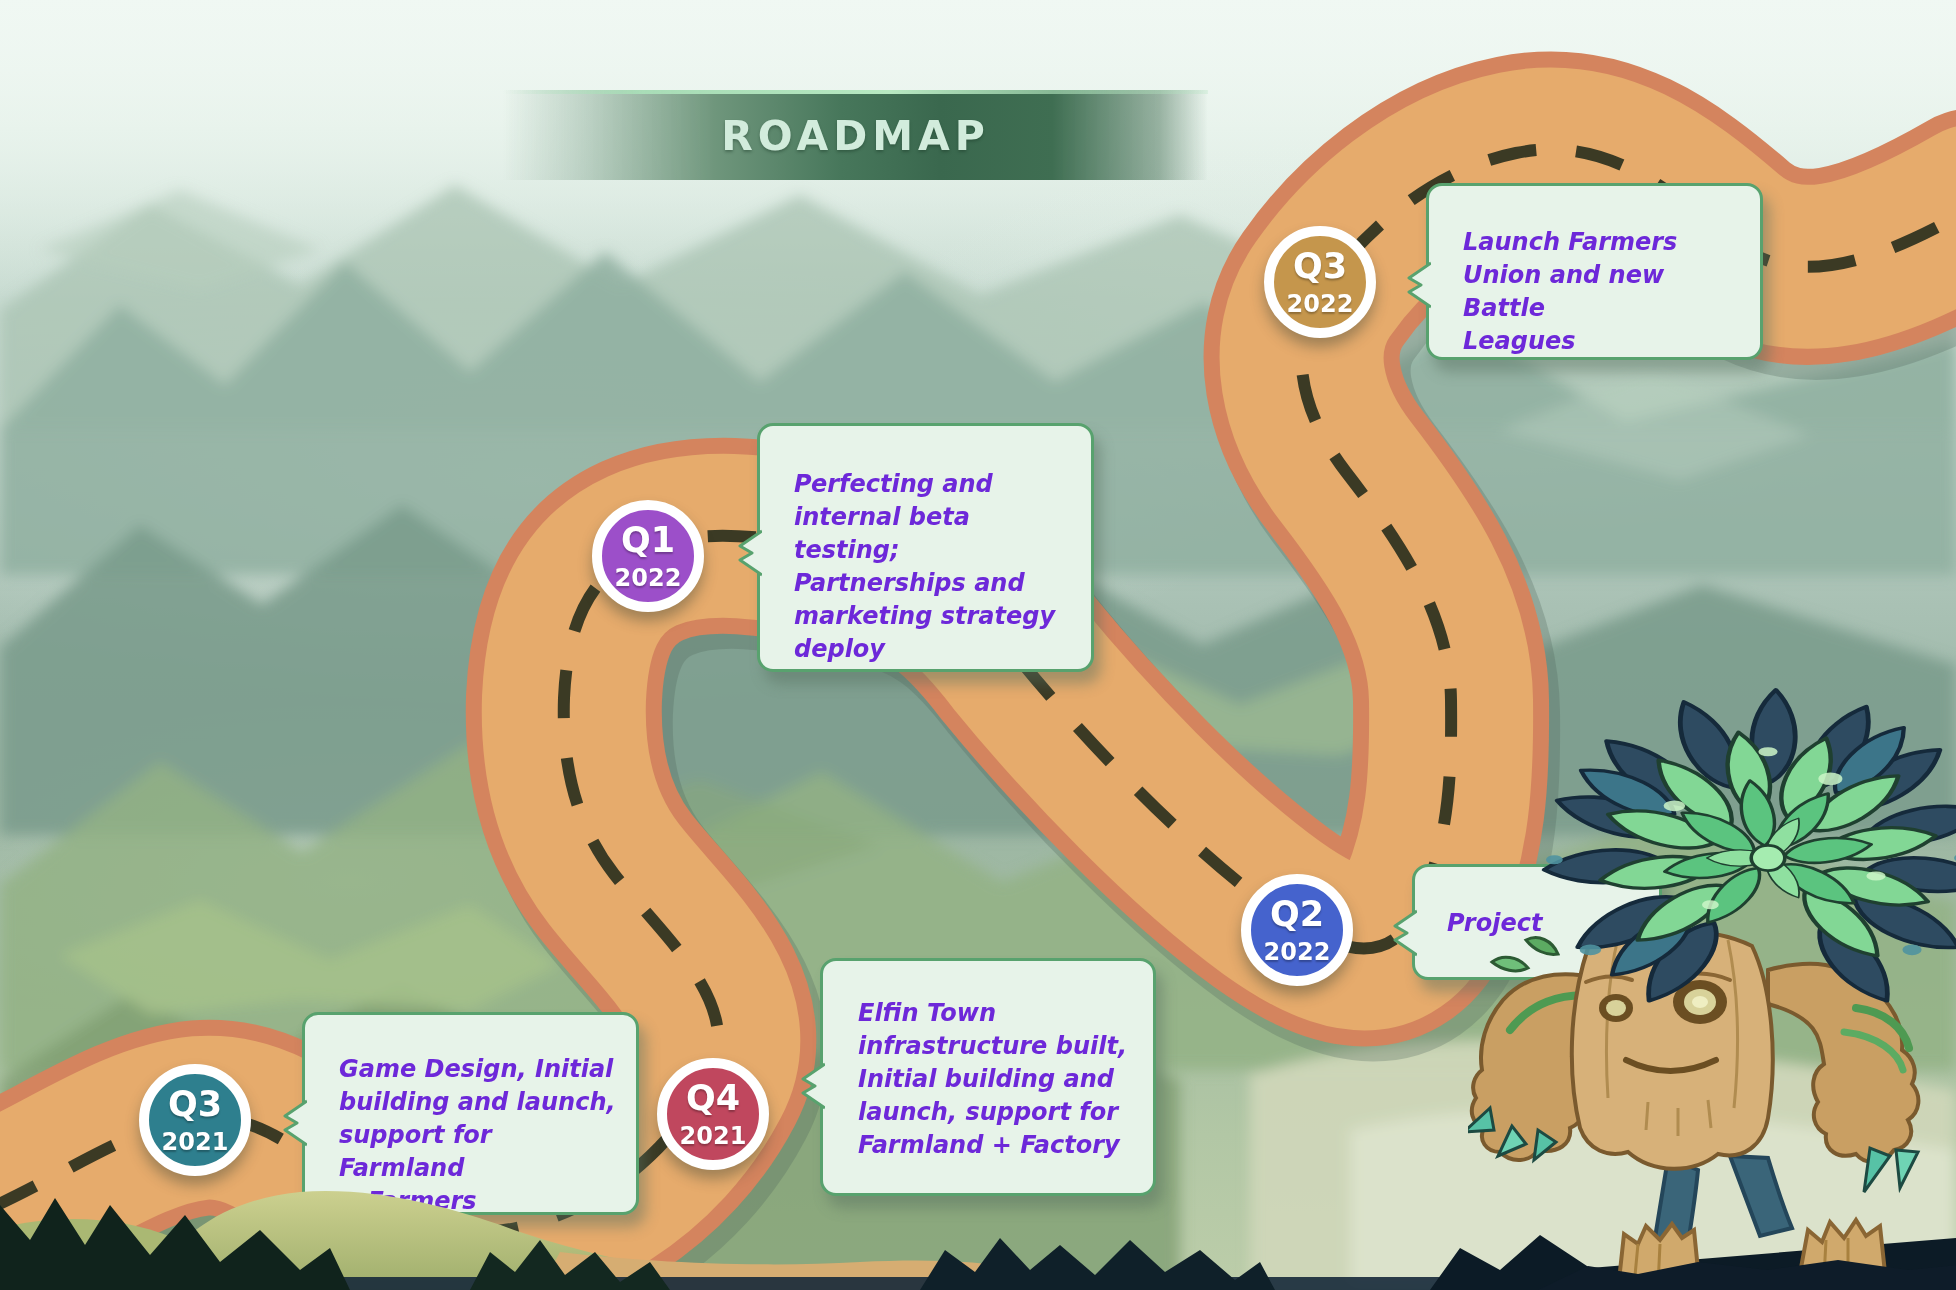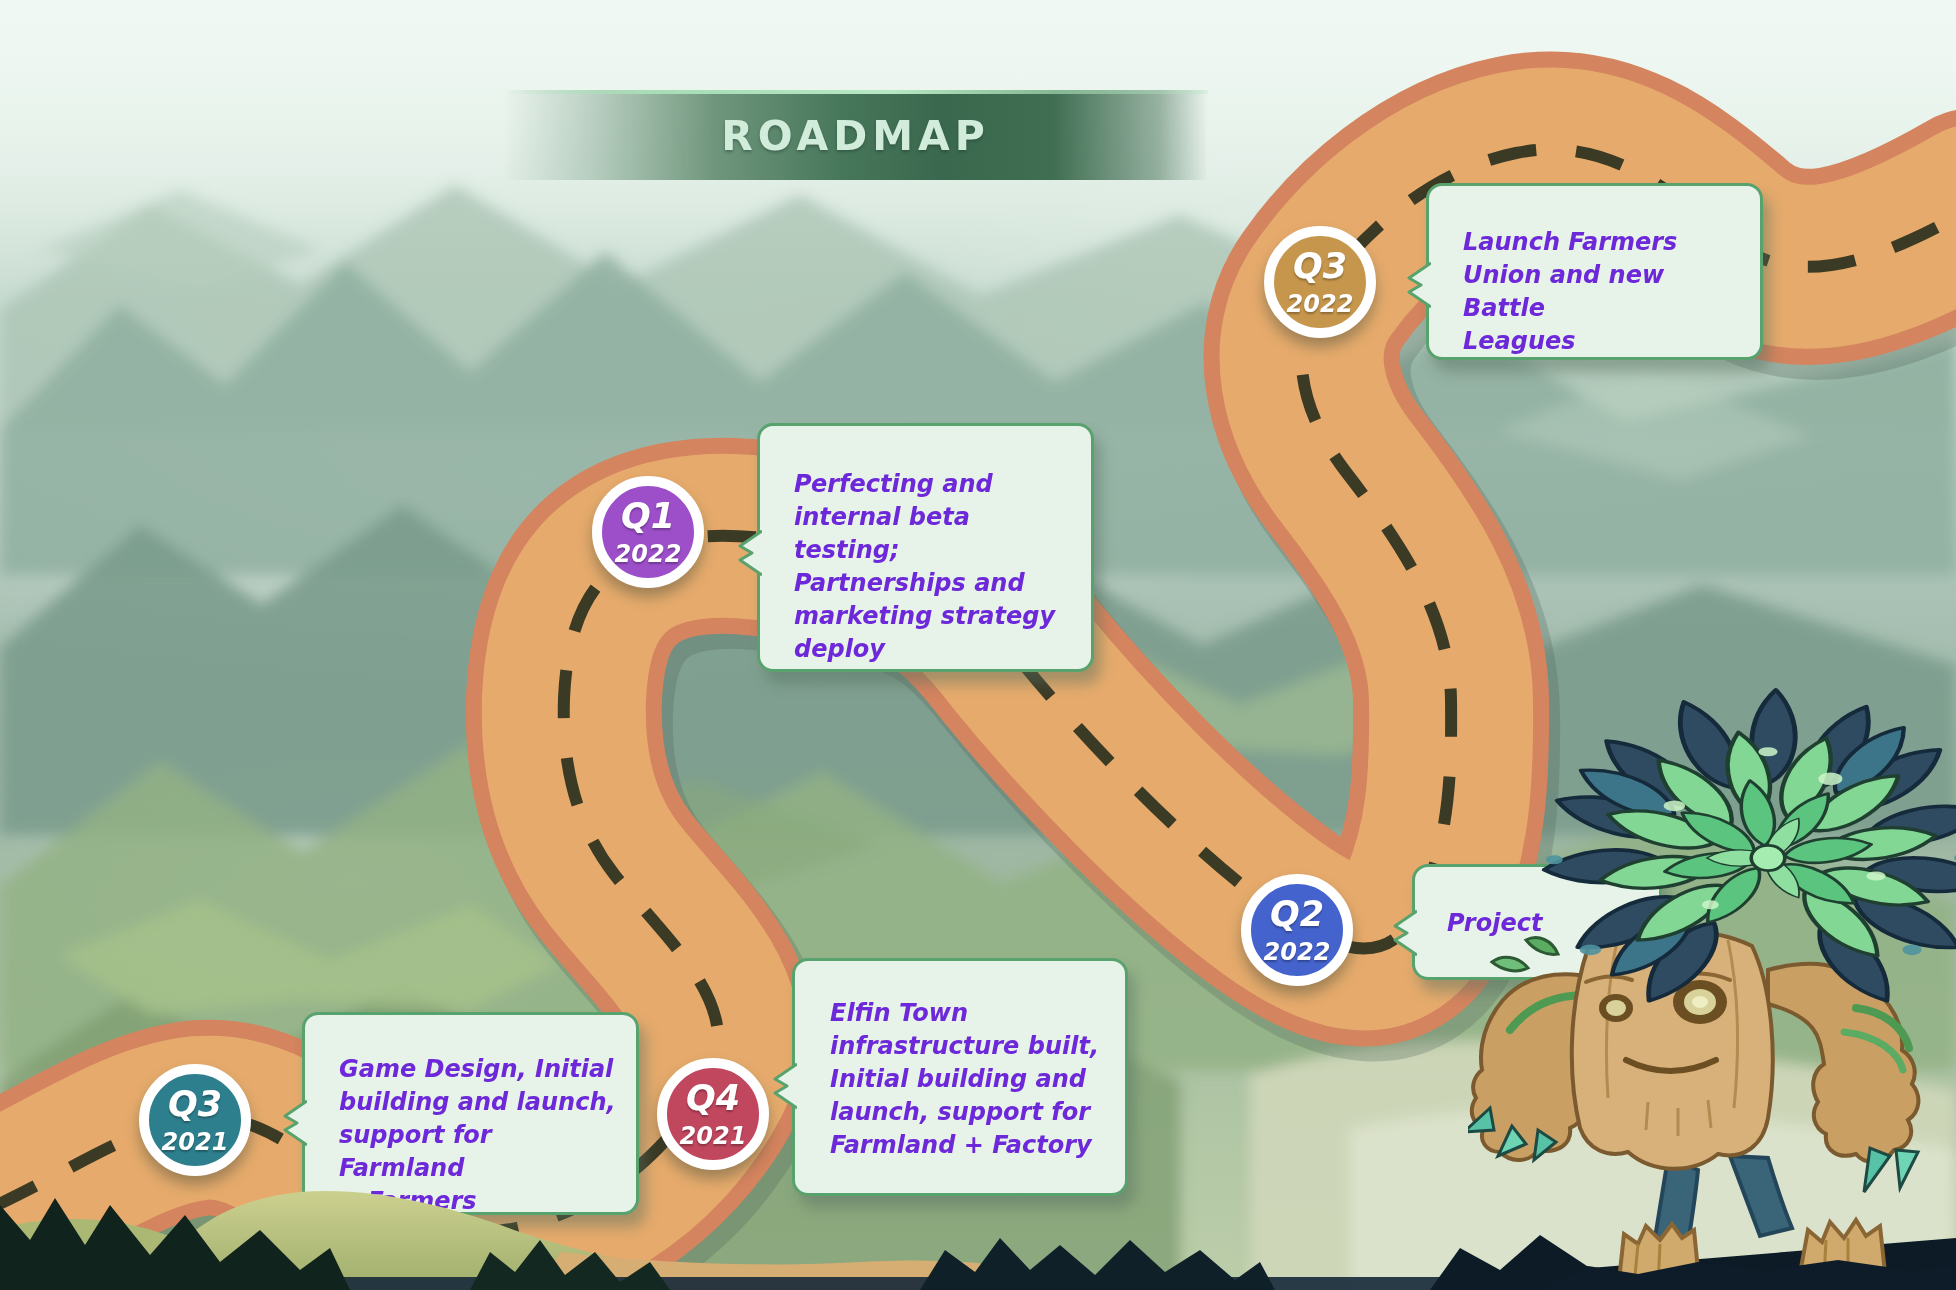--- a/index.html
+++ b/index.html
@@ -23,21 +23,21 @@
   .banner::before{content:"";position:absolute;left:0;top:0;width:100%;height:4px;
     background:linear-gradient(90deg,rgba(170,225,185,0) 0%,rgba(170,225,185,.9) 20%,rgba(190,240,200,.95) 55%,rgba(170,225,185,.25) 100%);}
   .banner .t{
     display:block;text-align:center;font-weight:700;font-size:41px;line-height:92px;
     letter-spacing:5px;color:#d2ecdc;text-shadow:0 2px 3px rgba(25,55,38,.4);
   }
   
   .marker{
     position:absolute;width:92px;height:92px;border:10px solid #fff;border-radius:50%;z-index:15;
     display:flex;flex-direction:column;align-items:center;justify-content:center;
-    box-shadow:0 9px 14px rgba(45,60,50,.38);color:#fff;font-style:italic;
+    box-shadow:0 9px 14px rgba(45,60,50,.38);color:#fff;
   }
   .marker .q{font-weight:700;font-size:35px;line-height:1;text-shadow:0 2px 2px rgba(0,0,0,.28);}
   .marker .y{font-weight:700;font-size:24px;line-height:1;margin-top:8px;text-shadow:0 2px 2px rgba(0,0,0,.28);}
   
   .callout{
     position:absolute;background:#e7f3e9;border:3px solid #58a26e;border-radius:16px;z-index:16;
     box-shadow:7px 12px 14px rgba(86,110,95,.45);box-sizing:border-box;
   }
   .callout .txt{
     font-style:italic;font-weight:700;font-size:24px;line-height:33px;color:#6d28d9;
@@ -96,21 +96,21 @@
   </div>
 
   <div class="marker" style="left: 139px; top: 1064px; background-color: rgb(46, 127, 142);">
     <span class="q">Q3</span>
     <span class="y">2021</span>
   </div>
   <div class="marker" style="left: 657px; top: 1058px; background-color: rgb(192, 71, 94);">
     <span class="q">Q4</span>
     <span class="y">2021</span>
   </div>
-  <div class="marker" style="left: 592px; top: 476px; background-color: rgb(156, 79, 201);">
+  <div class="marker" style="left: 592px; top: 500px; background-color: rgb(156, 79, 201);">
     <span class="q">Q1</span>
     <span class="y">2022</span>
   </div>
   <div class="marker" style="left: 1241px; top: 874px; background-color: rgb(69, 99, 205);">
     <span class="q">Q2</span>
     <span class="y">2022</span>
   </div>
   <div class="marker" style="left: 1264px; top: 226px; background-color: rgb(197, 150, 76);">
     <span class="q">Q3</span>
     <span class="y">2022</span>
@@ -119,21 +119,21 @@
   <div class="callout" style="left:302px;top:1012px;width:337px;height:203px;padding:38px 12px 0 34px;">
     <svg class="tail" style="top:84px;" width="24" height="48" viewBox="0 0 24 48">
         <path d="M24 2 L2 17 L14 24 L2 31 L24 46" fill="#e7f3e9" stroke="#58a26e" stroke-width="3" stroke-linejoin="round"></path>
       </svg>
     <span class="txt">Game Design, Initial
 building and launch,
 support for Farmland
 + Farmers</span>
   </div>
 
-  <div class="callout" style="left:792px;top:958px;width:336px;height:238px;padding:36px 10px 0 35px;">
+  <div class="callout" style="left:820px;top:958px;width:336px;height:238px;padding:36px 10px 0 35px;">
     <svg class="tail" style="top:101px;" width="24" height="48" viewBox="0 0 24 48">
         <path d="M24 2 L2 17 L14 24 L2 31 L24 46" fill="#e7f3e9" stroke="#58a26e" stroke-width="3" stroke-linejoin="round"></path>
       </svg>
     <span class="txt">Elfin Town
 infrastructure built,
 Initial building and
 launch, support for
 Farmland + Factory</span>
   </div>
 

